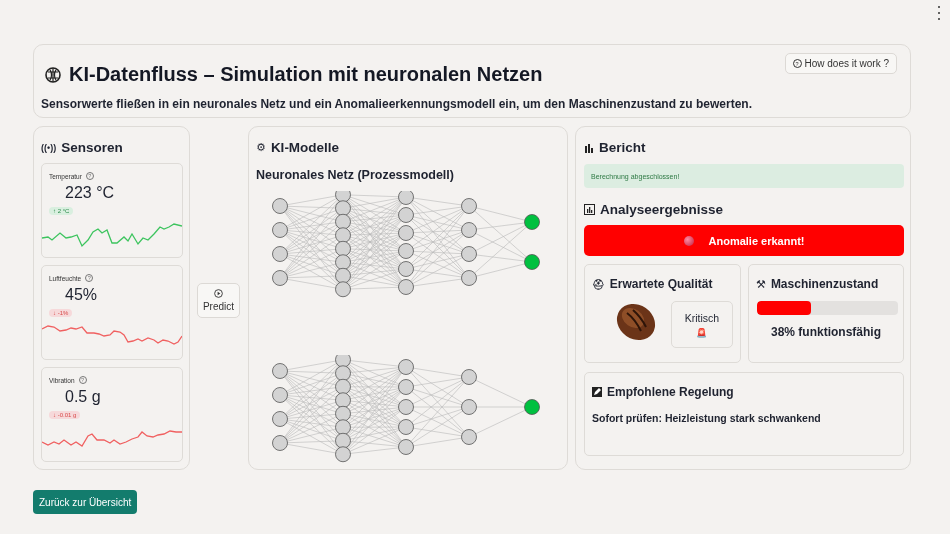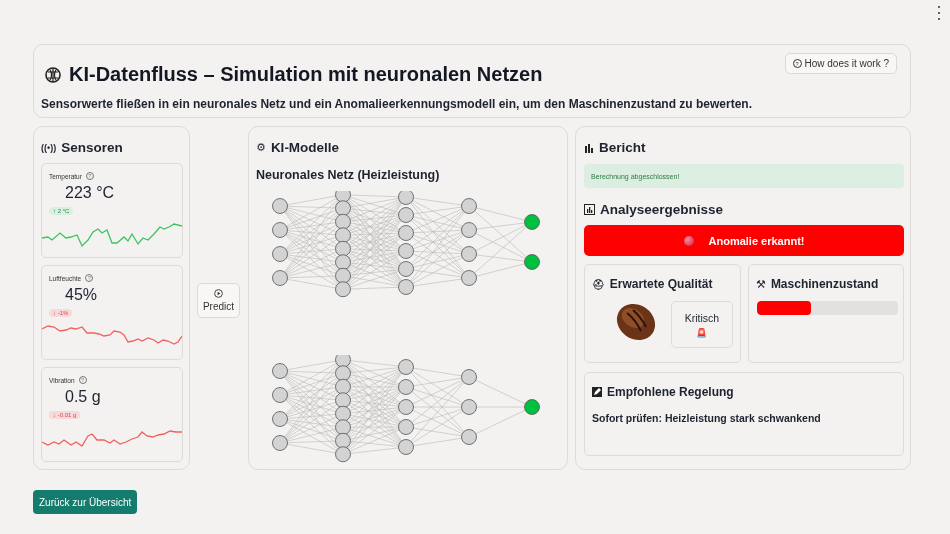--- a/index.html
+++ b/index.html
@@ -110,21 +110,21 @@
       <path d="M4 3l3 2-3 2z" fill="#333"></path>
     </svg>
   <span>Predict</span>
 </div>
 
 <div class="card models">
   <div class="h2" style="left:7px;top:13px">
     <span style="font-size:11px">⚙</span>
     <span>KI-Modelle</span>
   </div>
-  <div class="subh" style="top:41px">Neuronales Netz (Heizleistung)</div>
+  <div class="subh" style="top:41px">Neuronales Netz (Prozessmodell)</div>
   <svg id="nn1" style="position:absolute;left:0;top:64px" width="318" height="118">
       <line x1="31" y1="15" x2="94" y2="3.75" stroke="#b8b8b8" stroke-width="0.6"></line>
       <line x1="31" y1="15" x2="94" y2="17.25" stroke="#b8b8b8" stroke-width="0.6"></line>
       <line x1="31" y1="15" x2="94" y2="30.75" stroke="#b8b8b8" stroke-width="0.6"></line>
       <line x1="31" y1="15" x2="94" y2="44.25" stroke="#b8b8b8" stroke-width="0.6"></line>
       <line x1="31" y1="15" x2="94" y2="57.75" stroke="#b8b8b8" stroke-width="0.6"></line>
       <line x1="31" y1="15" x2="94" y2="71.25" stroke="#b8b8b8" stroke-width="0.6"></line>
       <line x1="31" y1="15" x2="94" y2="84.75" stroke="#b8b8b8" stroke-width="0.6"></line>
       <line x1="31" y1="15" x2="94" y2="98.25" stroke="#b8b8b8" stroke-width="0.6"></line>
       <line x1="31" y1="39" x2="94" y2="3.75" stroke="#b8b8b8" stroke-width="0.6"></line>
@@ -410,20 +410,21 @@
     </div>
   </div>
   <div class="sub mach">
     <div class="h2" style="left:7px;top:12px;font-size:12px">
       <span style="font-size:11px">⚒</span>
       <span>Maschinenzustand</span>
     </div>
     <div class="bar">
         <div class="bar-fill" id="mbar" style="width: 38%;"></div>
       </div>
+    <div class="mtext">38% funktionsfähig</div>
   </div>
   <div class="sub reg">
     <div class="h2" style="left:7px;top:12px;font-size:12px">
       <svg width="10" height="10" viewBox="0 0 10 10">
           <rect width="10" height="10" fill="#222"></rect>
           <path d="M2 8l1-3 4-4 2 2-4 4z" fill="#fff"></path>
         </svg>
       <span>Empfohlene Regelung</span>
     </div>
     <div class="regtext">Sofort prüfen: Heizleistung stark schwankend</div>

